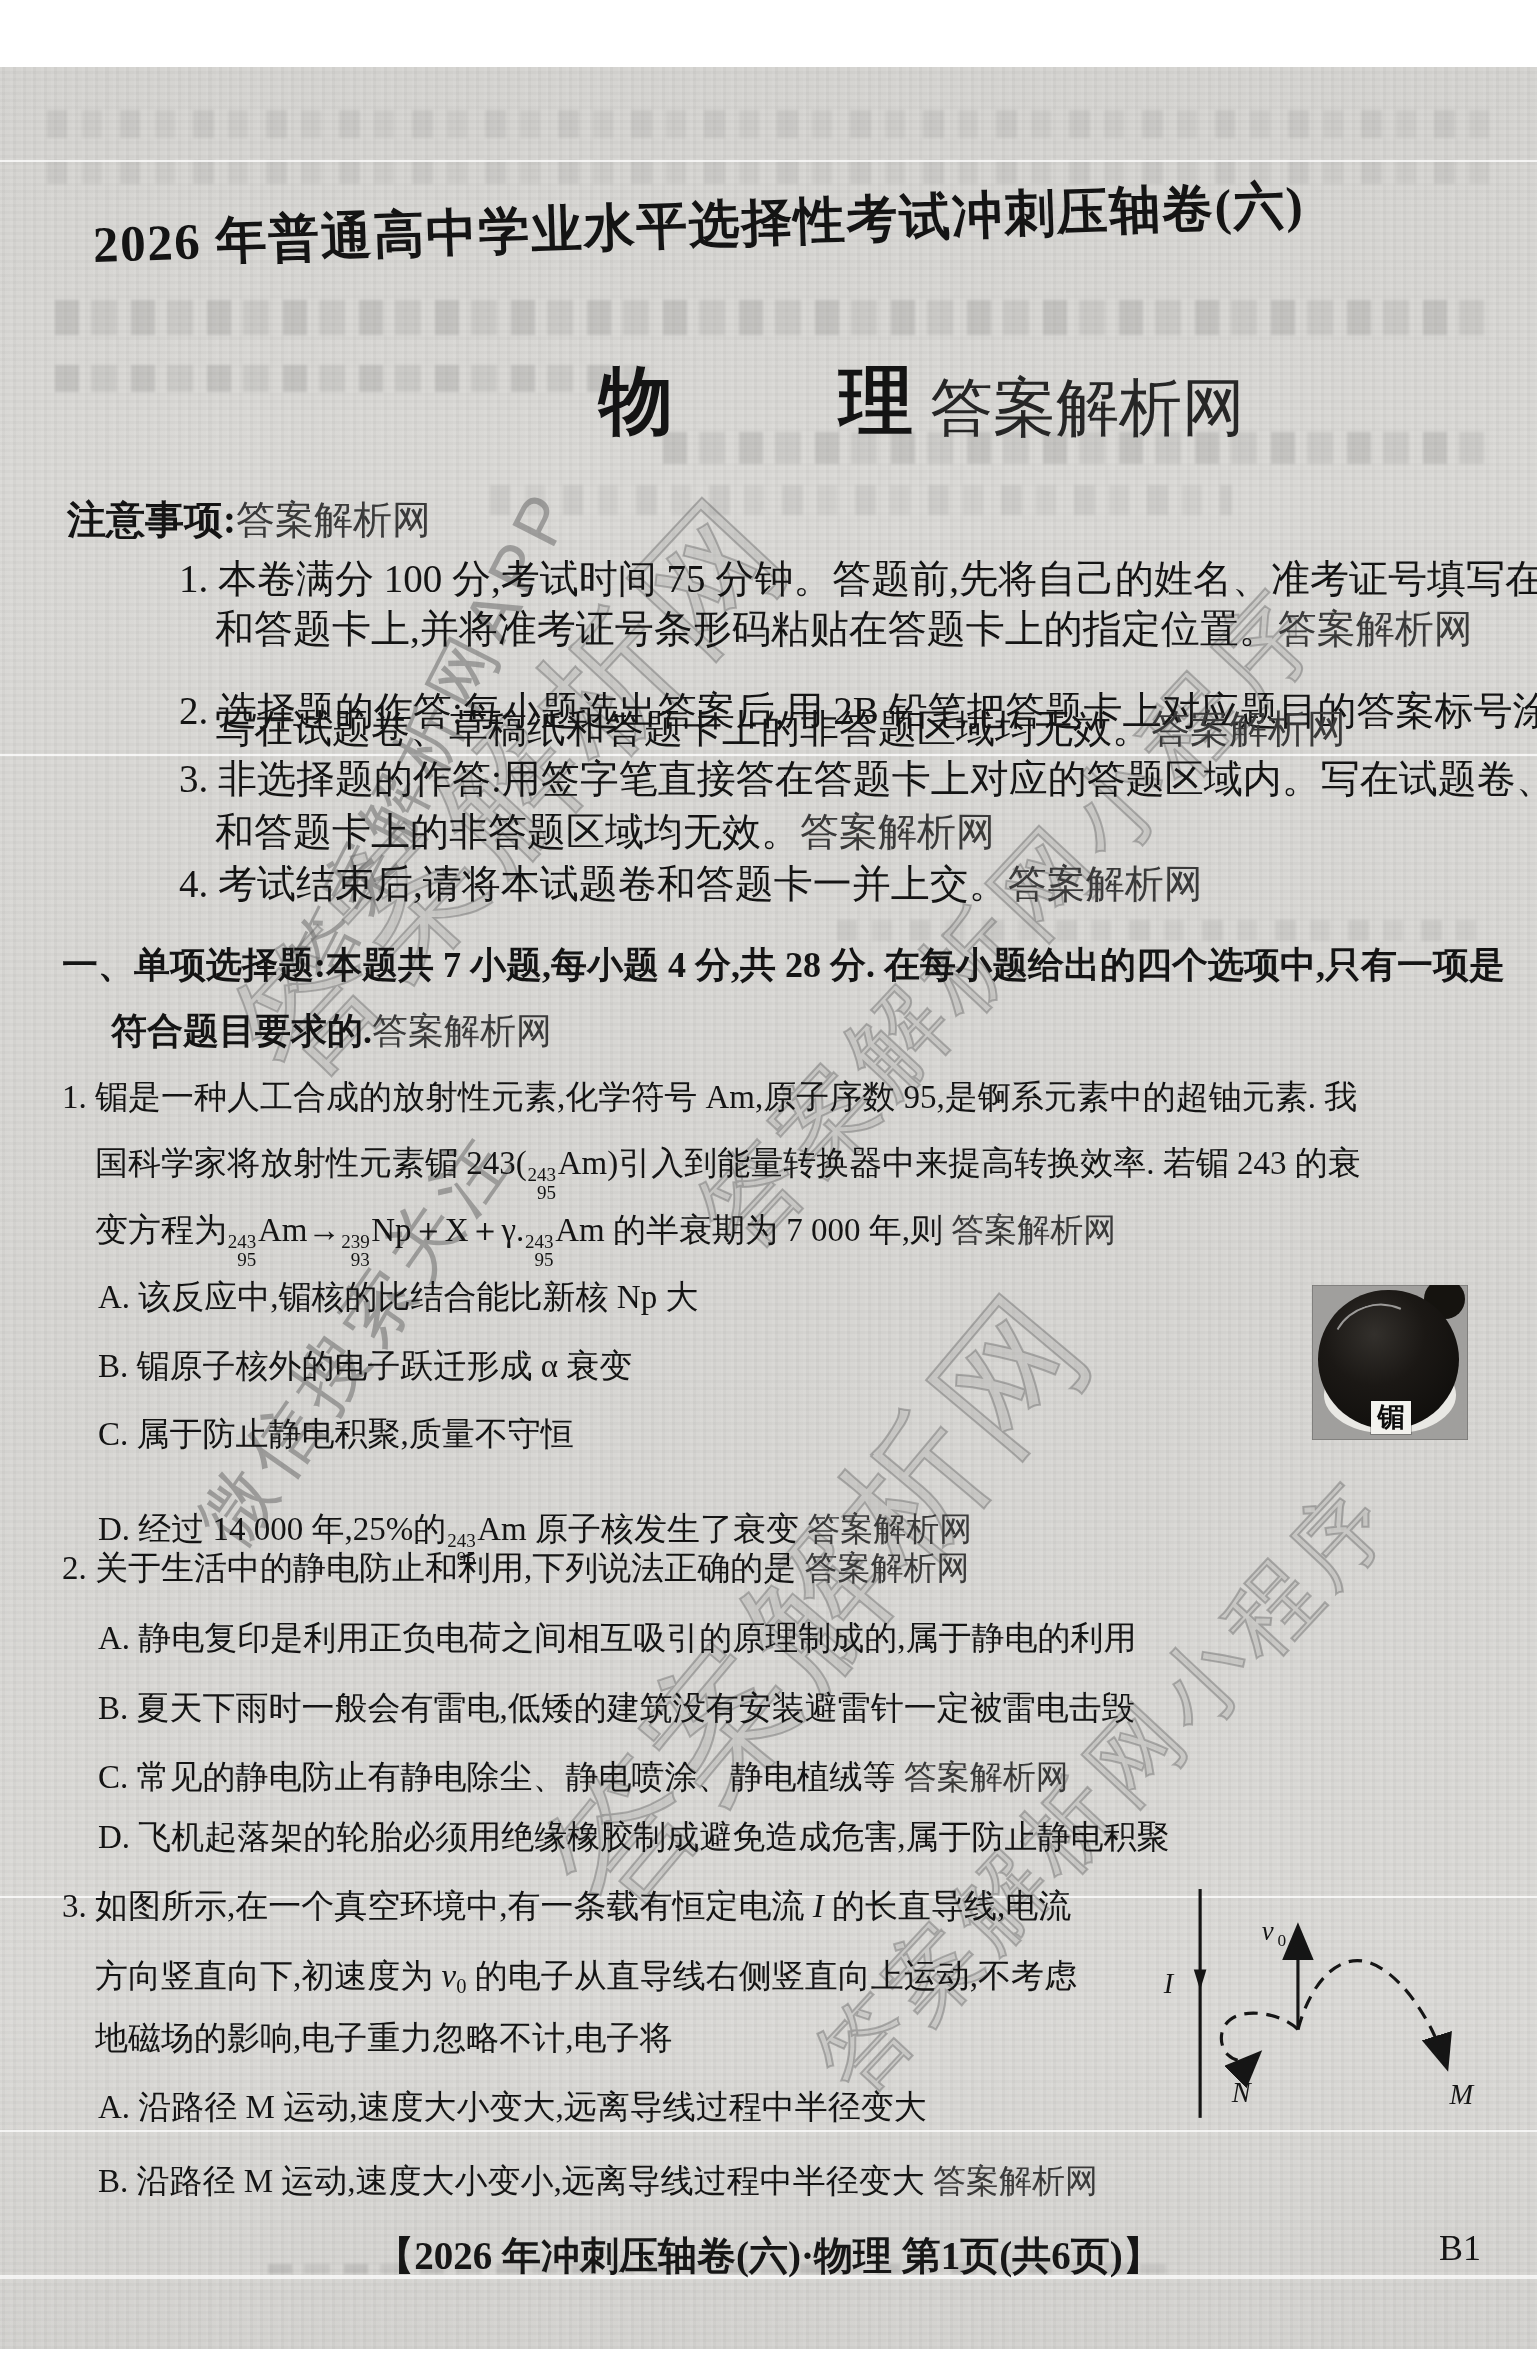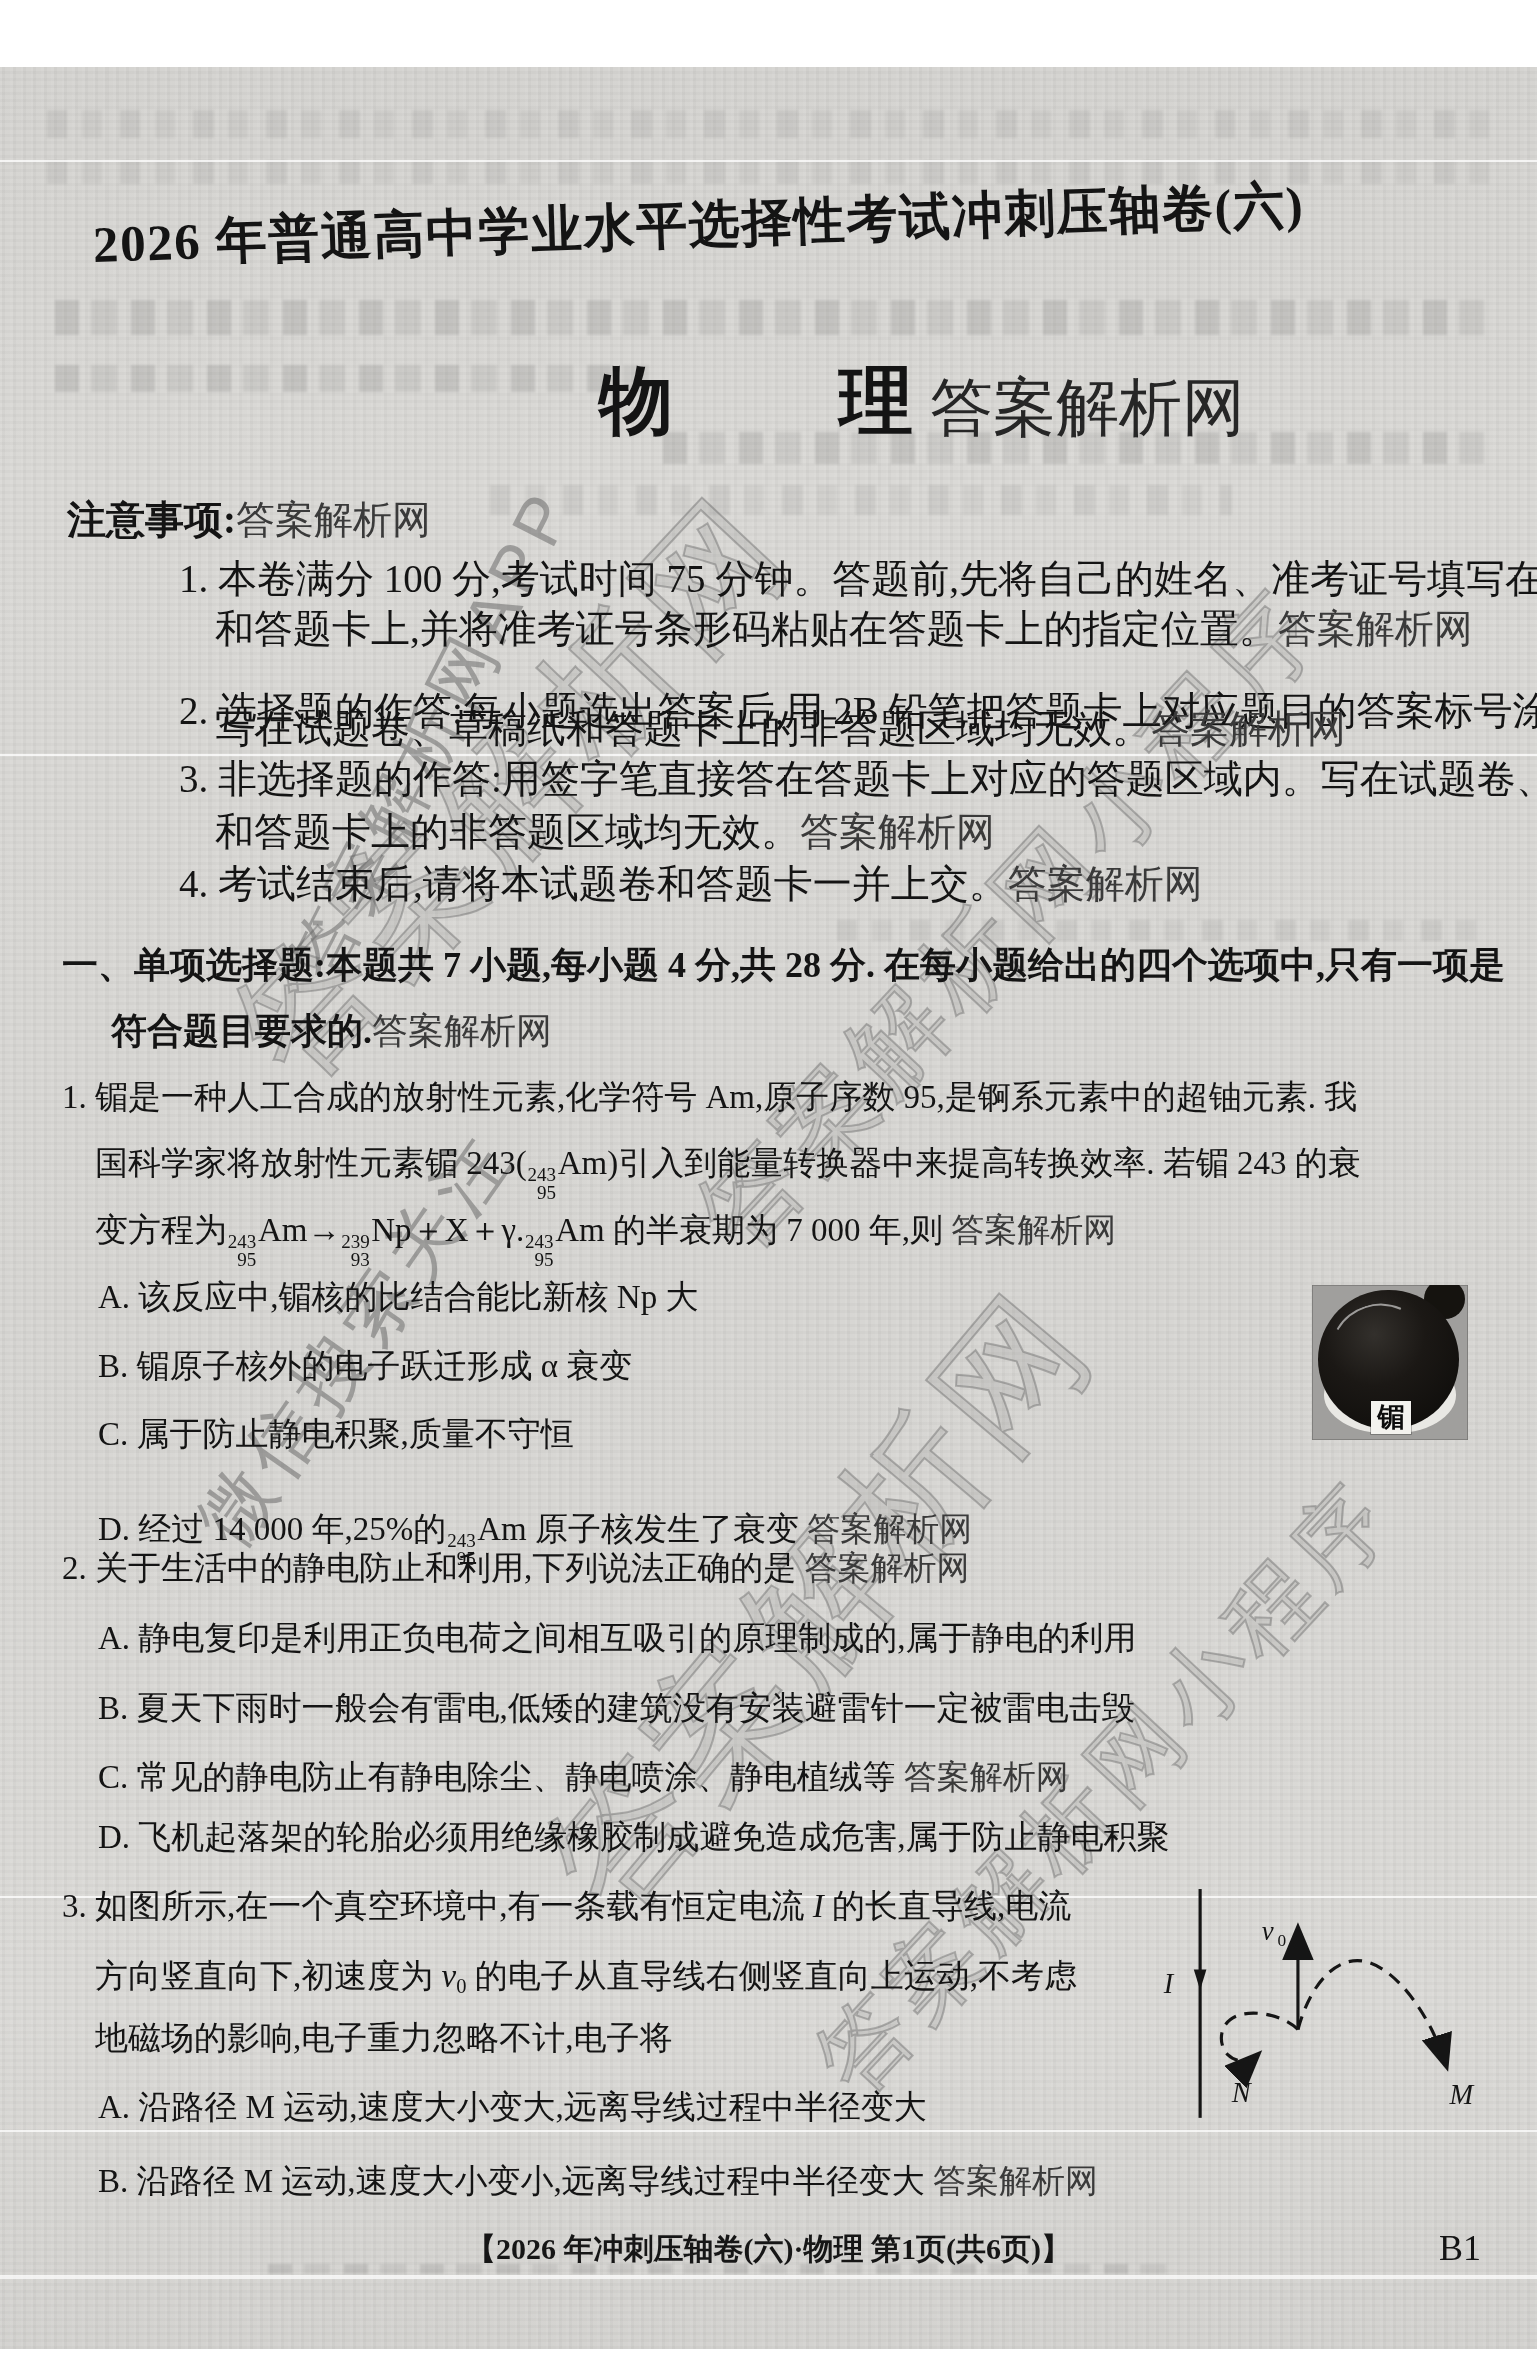--- a/index.html
+++ b/index.html
@@ -15,21 +15,21 @@
   .ln{position:absolute;white-space:nowrap;line-height:1.2;font-weight:500;color:#141414;}
   .b{font-weight:700;}
   .wm-inline{font-weight:400;color:#3a3a3a;}
   .title{font-size:51px;font-weight:700;letter-spacing:1.6px;transform:rotate(-1.9deg);transform-origin:left center;}
   .subject{font-size:74px;font-weight:700;letter-spacing:3.2px;}
   .subject-wm{font-size:63px;font-weight:400;color:#262626;}
   .notice-h{font-size:39px;}
   .notice{font-size:39px;}
   .sec{font-size:36px;}
   .q{font-size:33px;}
-  .ft{font-size:30px;}
+  .ft{font-size:39px;}
   
   .nuc{display:inline-flex;flex-direction:column;align-items:flex-end;vertical-align:-7px;
        line-height:.95;font-size:19px;margin:0 1.6px 0 0.8px;font-weight:500;}
   .ivar{font-style:italic;font-family:"Liberation Serif",serif;}
   .vsub{font-size:20.5px;vertical-align:-6.3px;}
   
   .wm{position:absolute;white-space:nowrap;pointer-events:none;letter-spacing:8px;
       font-family:"Liberation Sans","DejaVu Sans",sans-serif;}
   .wm-solid{color:rgba(92,92,92,.48);font-weight:400;}
   .wm-outline{color:rgba(125,125,125,.16);-webkit-text-stroke:2px rgba(100,100,100,.42);font-weight:400;}

